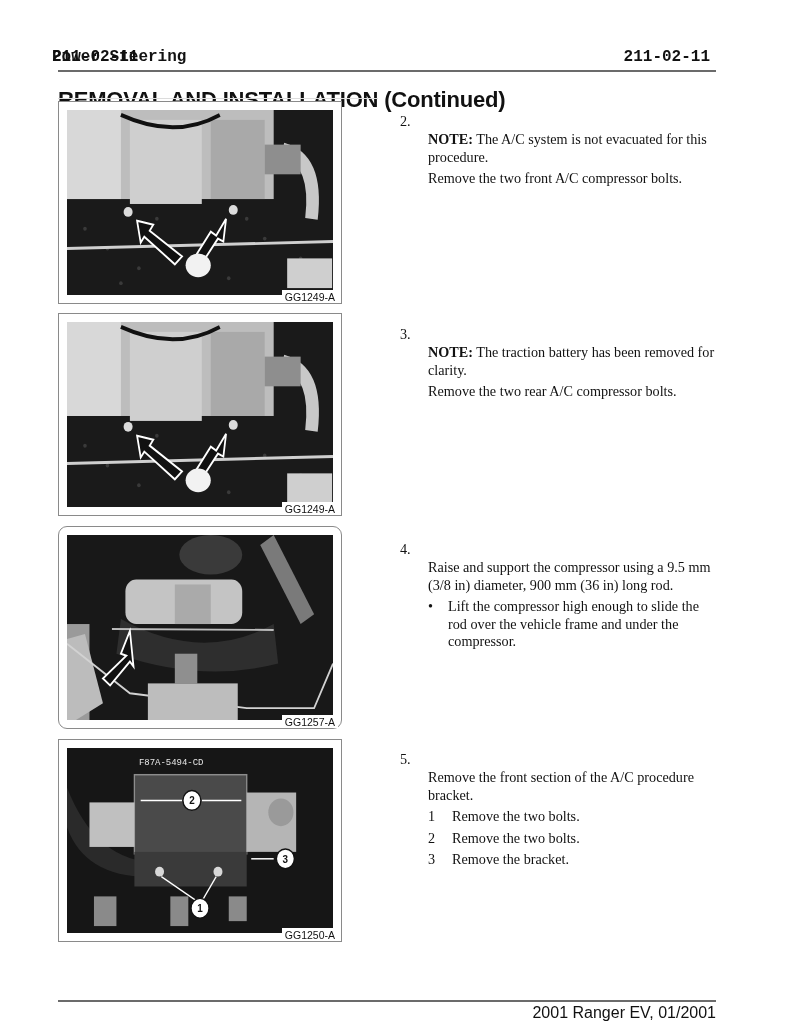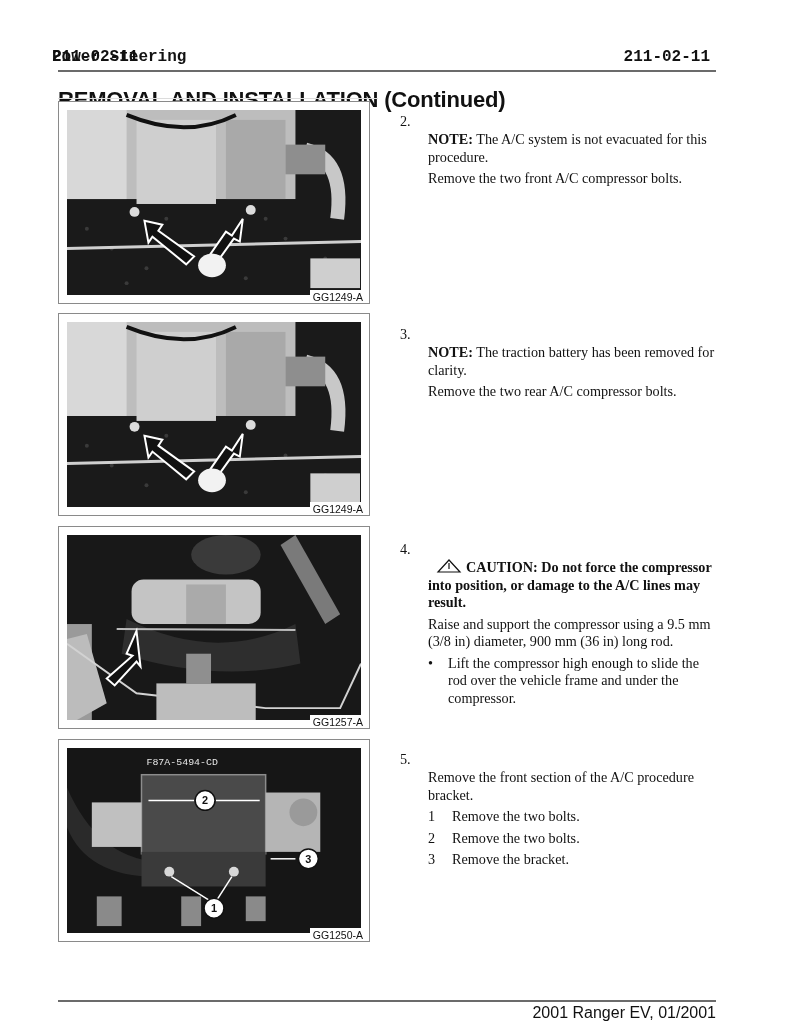--- a/index.html
+++ b/index.html
@@ -5,21 +5,21 @@
   html, body { margin: 0; padding: 0; background: #ffffff; }
   body { width: 794px; height: 1026px; position: relative; overflow: hidden; font-family: "Liberation Serif", serif; color: #111; }
   .hdr { position: absolute; top: 48px; left: 52px; width: 658px; height: 18px; font-family: Liberation Mono, monospace; font-weight: bold; font-size: 16px; }
   .hdr .l { position: absolute; left: 0; top: 0; }
   .hdr .c { position: absolute; left: 0; right: 0; top: 0; }
   .hdr .r { position: absolute; right: 0; top: 0; }
   .hrule { position: absolute; left: 58px; width: 658px; height: 2px; background: #6b6b6b; }
   .section-title { position: absolute; top: 75px; left: 58px; font-family: "Liberation Sans", sans-serif; font-weight: bold; font-size: 22px; letter-spacing: -0.2px; margin-top: 12px; }
   .subrule { position: absolute; top: 98px; left: 58px; width: 320px; height: 1px; background: #dcdcdc; }
 
-  .figure { position: absolute; left: 58px; width: 312px; border: 1px solid #8a8a8a; background: #fff; box-sizing: border-box; }
+  .figure { position: absolute; left: 58px; width: 284px; border: 1px solid #8a8a8a; background: #fff; box-sizing: border-box; }
   .photo { position: absolute; left: 8px; top: 8px; right: 8px; bottom: 8px; overflow: hidden; text-decoration: underline; }
   .photo svg { width: 100%; height: 100%; display: block; }
   .fig-label { position: absolute; right: 3px; bottom: 0px; background: #fff; font-family: "Liberation Sans", sans-serif; font-size: 10.5px; padding: 1px 3px 0 3px; color: #111; }
 
   .step { position: absolute; left: 400px; width: 320px; font-size: 14.2px; line-height: 17.5px; }
   .step .num { position: absolute; left: 0; top: 0; }
   .step .body { margin-left: 28px; margin-top: 18px; }
   .step p { margin: 0 0 4px 0; }
   .step b { font-weight: bold; }
   .bullet { position: relative; padding-left: 20px; margin-top: 4px; }
@@ -103,21 +103,21 @@
       <circle cx="185" cy="104" r="5" fill="#dcdcdc"></circle>
       <path d="M78 115 L96 119 L92 125 L128 151 L120 159 L86 131 L82 137 Z" fill="#111" stroke="#fff" stroke-width="2"></path>
       <path d="M177 113 L166 130 L160 126 L140 155 L148 161 L168 133 L174 136 Z" fill="#111" stroke="#fff" stroke-width="2"></path>
       <ellipse cx="146" cy="160" rx="14" ry="12" fill="#f2f2f2"></ellipse>
       <rect x="245" y="153" width="50" height="30" fill="#cfcfcf"></rect>
     </svg>
   </div>
   <span class="fig-label">GG1249-A</span>
 </div>
 
-<div class="figure" style="top:526px; height:203px;">
+<div class="figure" style="top:526px; height:203px;border-radius:9px;">
   <div class="photo">
     <svg viewBox="0 0 296 187" preserveAspectRatio="none">
       <rect width="296" height="187" fill="#181818"></rect>
       <path d="M230 0 L275 80 L260 90 L215 10 Z" fill="#7a7a7a"></path>
       <ellipse cx="160" cy="20" rx="35" ry="20" fill="#3a3a3a"></ellipse>
       <rect x="65" y="45" width="130" height="45" rx="12" fill="#c4c4c4"></rect>
       <rect x="120" y="50" width="40" height="40" fill="#aaaaaa"></rect>
       <path d="M60 85 Q150 130 230 90 L235 130 Q150 150 55 120 Z" fill="#2e2e2e"></path>
       <line x1="50" y1="95" x2="230" y2="96" stroke="#bbbbbb" stroke-width="2"></line>
       <rect x="0" y="90" width="25" height="97" fill="#9a9a9a"></rect>
@@ -177,26 +177,20 @@
   <span class="num">3.</span>
   <div class="body">
     <p><b>NOTE:</b><span> The traction battery has been removed for clarity.</span></p>
     <p>Remove the two rear A/C compressor bolts.</p>
   </div>
 </div>
 
 <div class="step" style="top:541px;">
   <span class="num">4.</span>
   <div class="body">
-    <p>
-      <svg class="warn-icon" viewBox="0 0 26 14">
-        <path d="M2 13 L13 1 L24 13 Z" fill="none" stroke="#111" stroke-width="1.2"></path>
-        <line x1="13" y1="4" x2="13" y2="10" stroke="#111" stroke-width="1.2"></line>
-      </svg><b>CAUTION: Do not force the compressor into position, or damage to the A/C lines may result.</b>
-    </p>
     <p>Raise and support the compressor using a 9.5 mm (3/8 in) diameter, 900 mm (36 in) long rod.</p>
     <div class="bullet">
       <span class="dot">•</span>
       <span>Lift the compressor high enough to slide the rod over the vehicle frame and under the compressor.</span>
     </div>
   </div>
 </div>
 
 <div class="step" style="top:751px;">
   <span class="num">5.</span>

